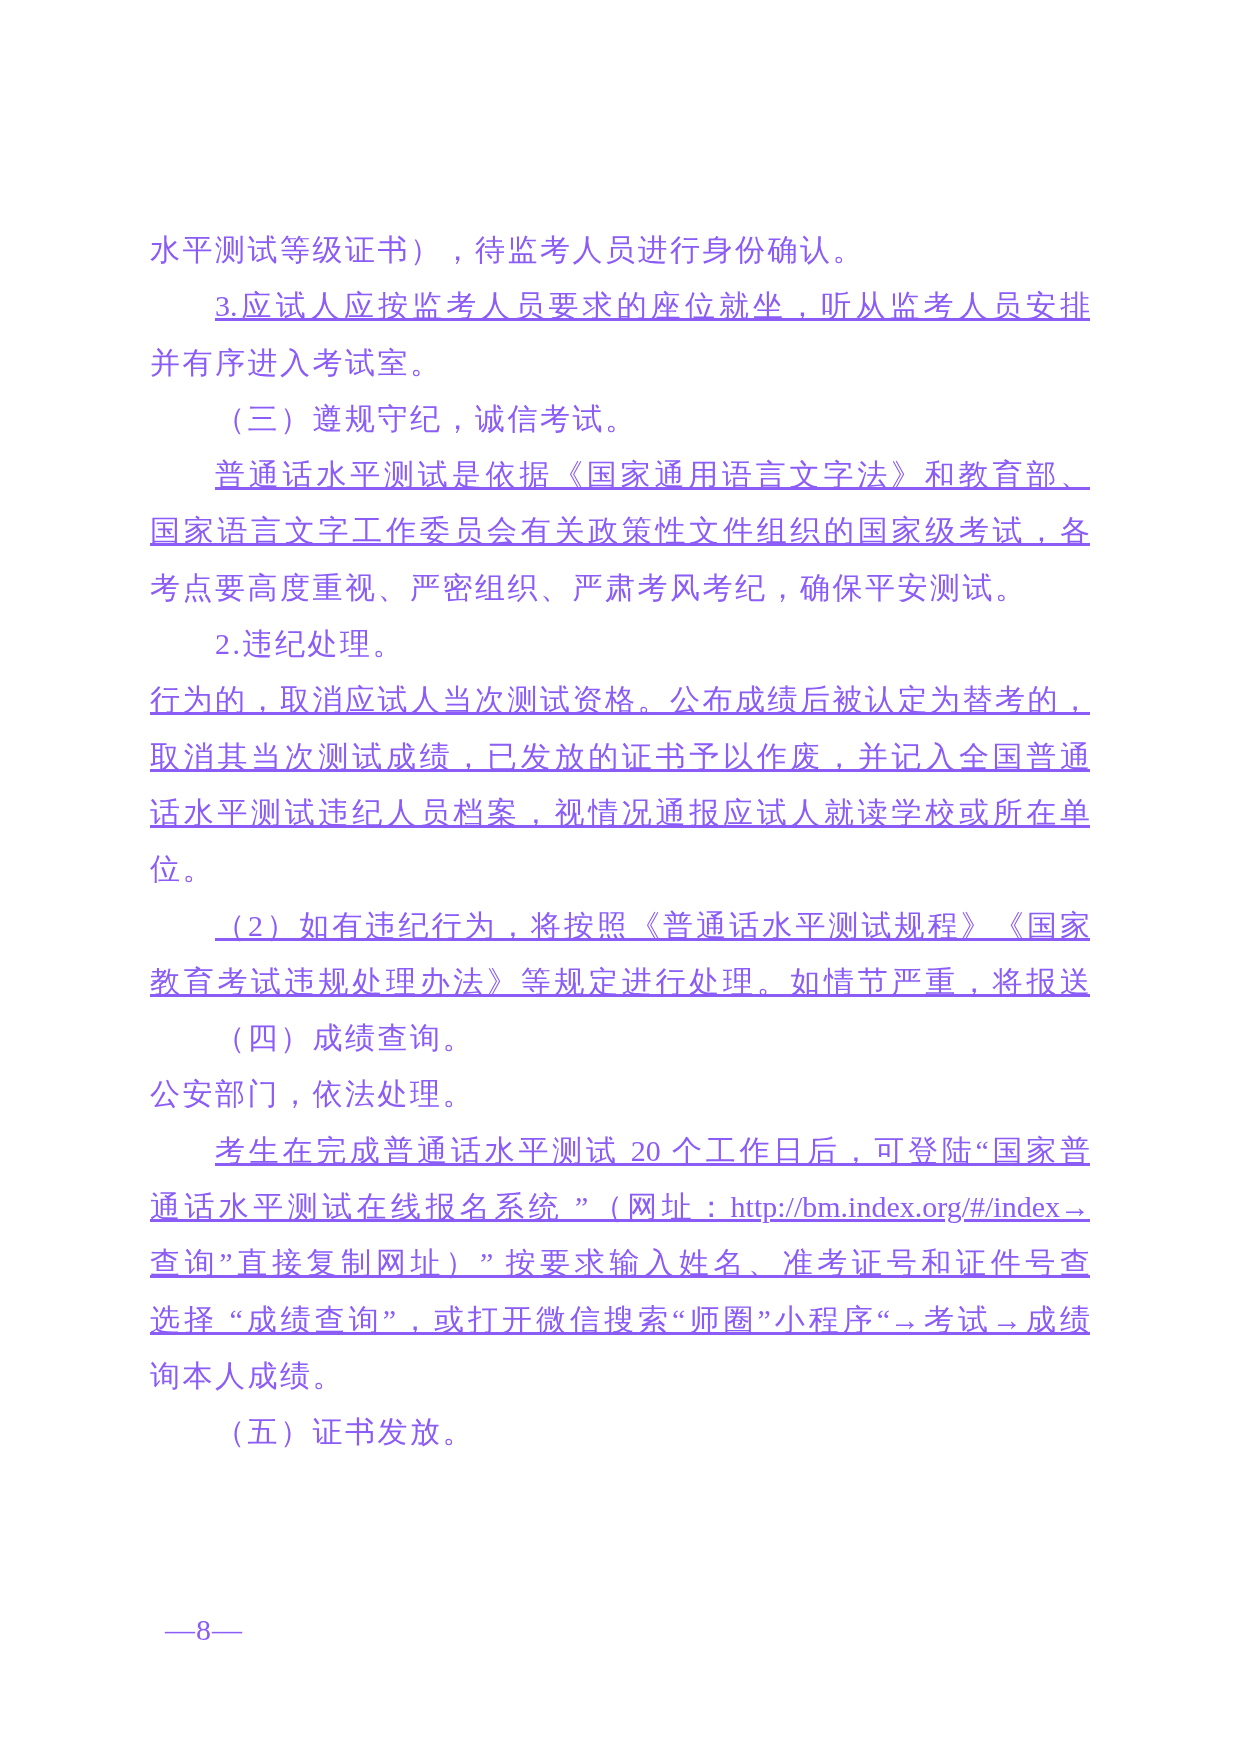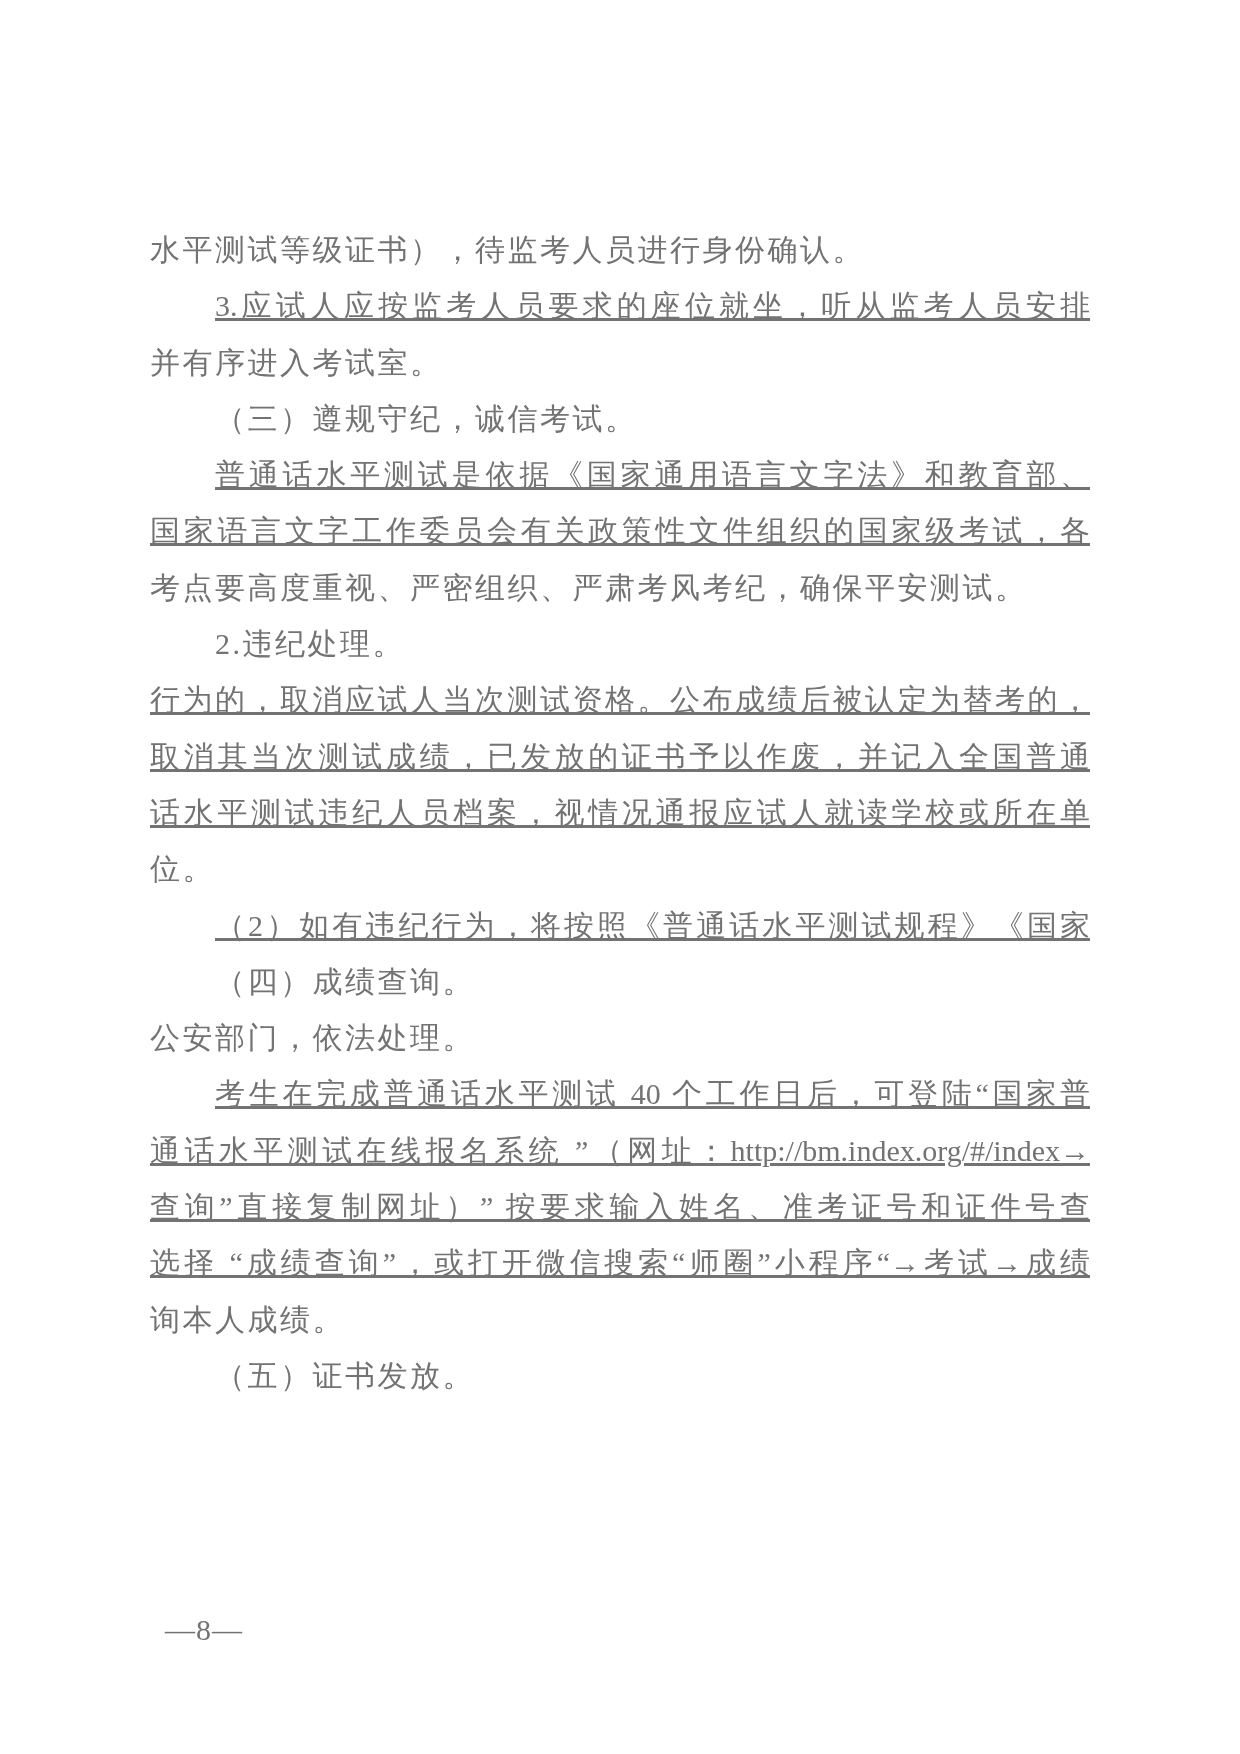--- a/index.html
+++ b/index.html
@@ -7,21 +7,21 @@
     padding: 0;
     background: #ffffff;
   }
   .page {
     position: relative;
     width: 1240px;
     height: 1754px;
     background: #ffffff;
     overflow: hidden;
     font-family: "Liberation Serif", "DejaVu Serif", serif;
-    color: #737373;
+    color: #8b5cf6;
   }
   .text-block {
     position: absolute;
     left: 150px;
     top: 222px;
     width: 940px;
   }
   .line {
     margin: 0;
     height: 56.3px;
@@ -65,23 +65,24 @@
     <p class="line ind short">（三）遵规守纪，诚信考试。</p>
     <p class="line ind fill">普通话水平测试是依据《国家通用语言文字法》和教育部、</p>
     <p class="line cont fill">国家语言文字工作委员会有关政策性文件组织的国家级考试，各</p>
     <p class="line cont short">考点要高度重视、严密组织、严肃考风考纪，确保平安测试。</p>
     <p class="line ind short">2.违纪处理。</p>
     <p class="line cont fill">行为的，取消应试人当次测试资格。公布成绩后被认定为替考的，</p>
     <p class="line cont fill">取消其当次测试成绩，已发放的证书予以作废，并记入全国普通</p>
     <p class="line cont fill">话水平测试违纪人员档案，视情况通报应试人就读学校或所在单</p>
     <p class="line cont short">位。</p>
     <p class="line ind fill">（2）如有违纪行为，将按照《普通话水平测试规程》《国家</p>
+    <p class="line cont fill">教育考试违规处理办法》等规定进行处理。如情节严重，将报送</p>
     <p class="line ind short">（四）成绩查询。</p>
     <p class="line cont short">公安部门，依法处理。</p>
-    <p class="line ind fill">考生在完成普通话水平测试 40 个工作日后，可登陆“国家普</p>
+    <p class="line ind fill">考生在完成普通话水平测试 20 个工作日后，可登陆“国家普</p>
     <p class="line cont fill">通话水平测试在线报名系统 ”（网址：http://bm.index.org/#/index→</p>
     <p class="line cont fill">查询”直接复制网址）” 按要求输入姓名、准考证号和证件号查</p>
     <p class="line cont fill">选择 “成绩查询”，或打开微信搜索“师圈”小程序“→考试→成绩</p>
     <p class="line cont short">询本人成绩。</p>
     <p class="line ind short">（五）证书发放。</p>
   </main>
   <div class="footer">—8—</div>
 </div>
 
 </body></html>

